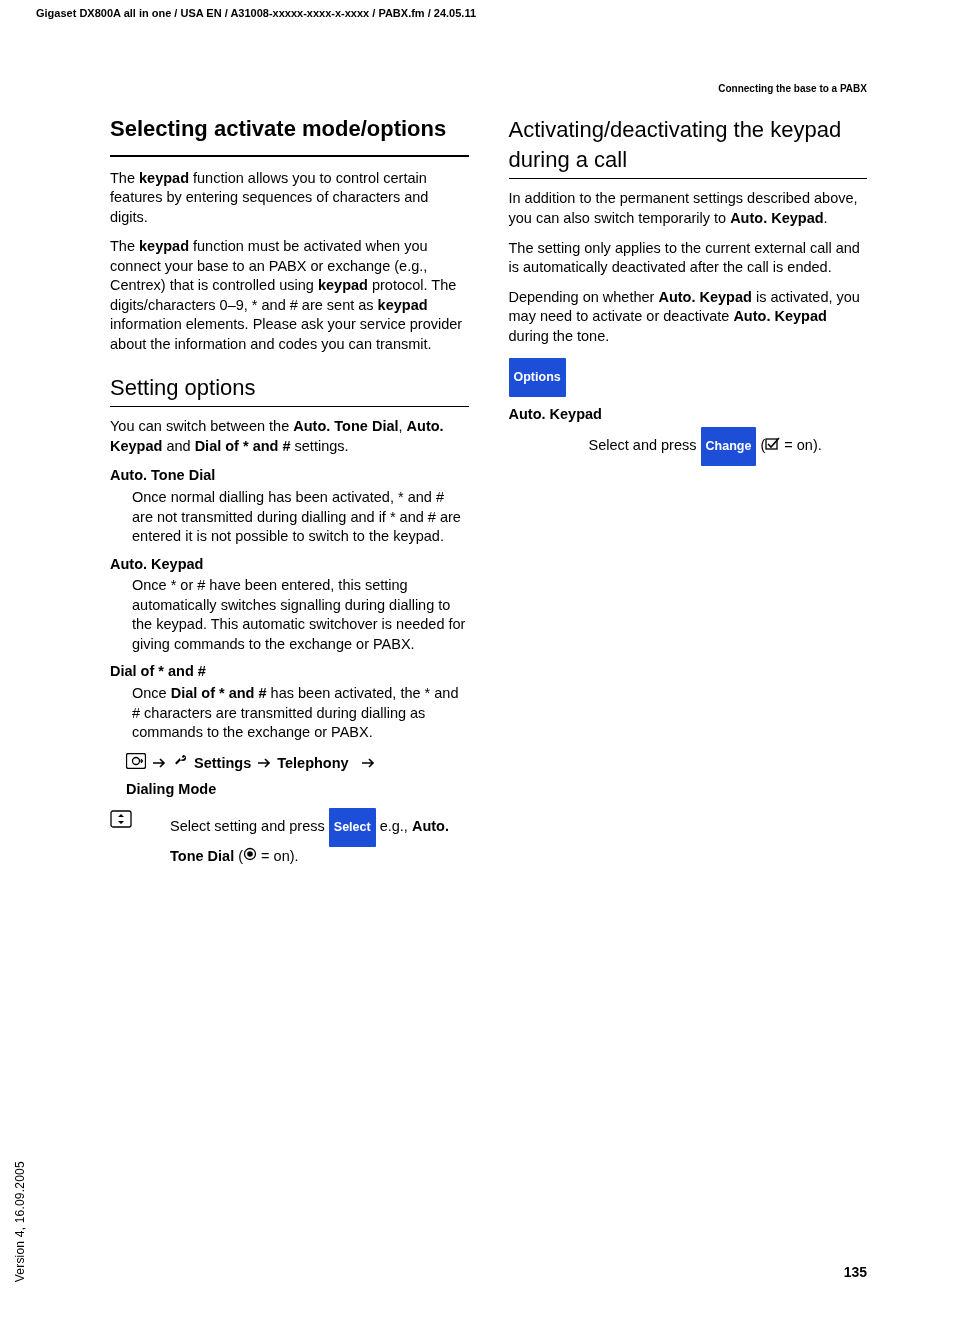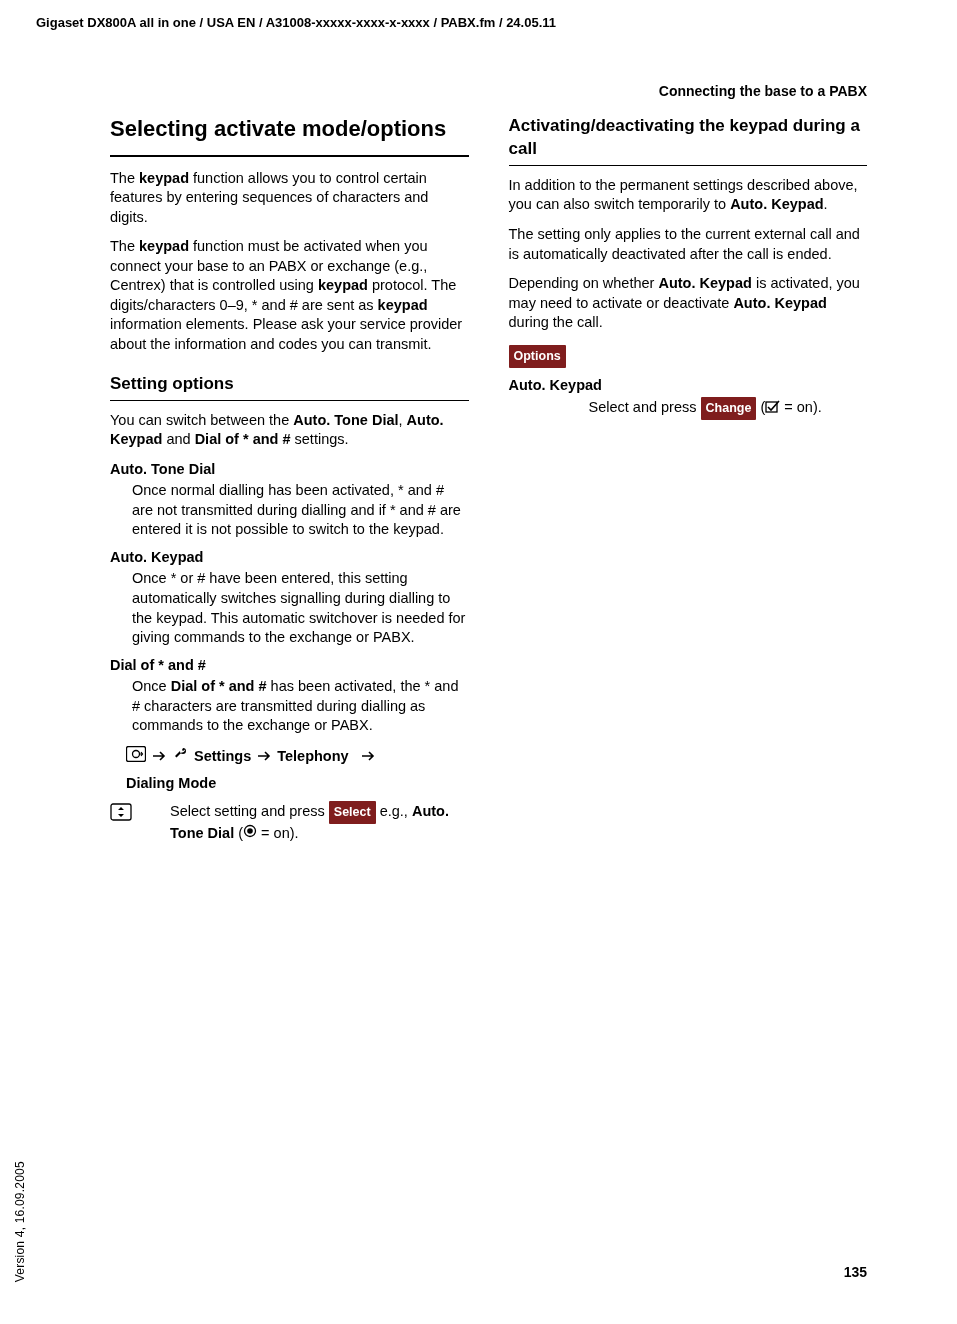--- a/index.html
+++ b/index.html
@@ -8,66 +8,66 @@
     font-size: 14.5px;
     line-height: 1.35;
     color: #000;
     background: #fff;
     width: 957px;
     height: 1324px;
     position: relative;
   }
   .page-header {
     position: absolute;
-    top: 14px;
+    top: 6px;
     left: 36px;
-    font-size: 13px;
+    font-size: 11px;
     font-weight: bold;
   }
   .section-header {
     position: absolute;
     top: 82px;
     right: 90px;
     font-weight: bold;
-    font-size: 14px;
+    font-size: 10px;
   }
   .content {
     position: absolute;
     top: 115px;
     left: 110px;
     right: 90px;
     display: flex;
     gap: 40px;
   }
   .col { width: 50%; }
   h1 {
     font-size: 22px;
     font-weight: bold;
     margin-bottom: 12px;
     line-height: 1.25;
   }
   .hr-thick { border: none; border-top: 2px solid #000; margin-bottom: 12px; }
   .hr-thin { border: none; border-top: 1px solid #000; margin-bottom: 10px; margin-top: 4px; }
   h2 {
-    font-size: 17px;
-    font-weight: bold;
+    font-size: 22px;
+    font-weight: normal;
     margin-top: 18px;
     margin-bottom: 2px;
   }
   p { margin-bottom: 10px; }
   .term { font-weight: bold; margin-bottom: 2px; margin-top: 4px;}
   .def { margin-left: 22px; margin-bottom: 8px; }
   .nav-path { margin-top: 10px; margin-bottom: 8px; display: flex; flex-wrap: wrap; align-items: center; gap: 6px; font-weight: bold; padding-left: 16px;}
   .softkey {
     display: inline-block;
-    background: #7f1d1d;
+    background: #1d4ed8;
     color: #fff;
     font-weight: bold;
     font-size: 12.5px;
-    padding: 3px 5px;
+    padding: 11px 5px;
     border-radius: 1px;
     vertical-align: middle;
   }
   .instruction-row { display: flex; gap: 20px; margin-bottom: 8px; align-items: flex-start;}
   .instruction-icon { width: 40px; flex-shrink: 0; padding-top:2px;}
   .instruction-text { flex: 1; }
   .b { font-weight: bold; text-align: center; }
   .icon-svg { display: inline-block; vertical-align: middle; }
   .footer-page {
     position: absolute;
@@ -181,21 +181,21 @@
     <h2 style="margin-top:0">Activating/deactivating the keypad during a call</h2>
     <hr class="hr-thin">
 
     <p>
       <span>In addition to the permanent settings described above, you can also switch temporarily to </span><span class="b">Auto. Keypad</span><span>.</span>
     </p>
 
     <p>The setting only applies to the current external call and is automatically deactivated after the call is ended.</p>
 
     <p>
-      <span>Depending on whether </span><span class="b">Auto. Keypad</span><span> is activated, you may need to activate or deactivate </span><span class="b">Auto. Keypad</span><span> during the call.</span>
+      <span>Depending on whether </span><span class="b">Auto. Keypad</span><span> is activated, you may need to activate or deactivate </span><span class="b">Auto. Keypad</span><span> during the tone.</span>
     </p>
 
     <div class="instruction-row">
       <div class="instruction-icon" style="width:60px">
         <span class="softkey">Options</span>
       </div>
     </div>
 
     <div class="term" style="margin-top:2px">Auto. Keypad</div>
     <div class="def" style="margin-left:80px">

